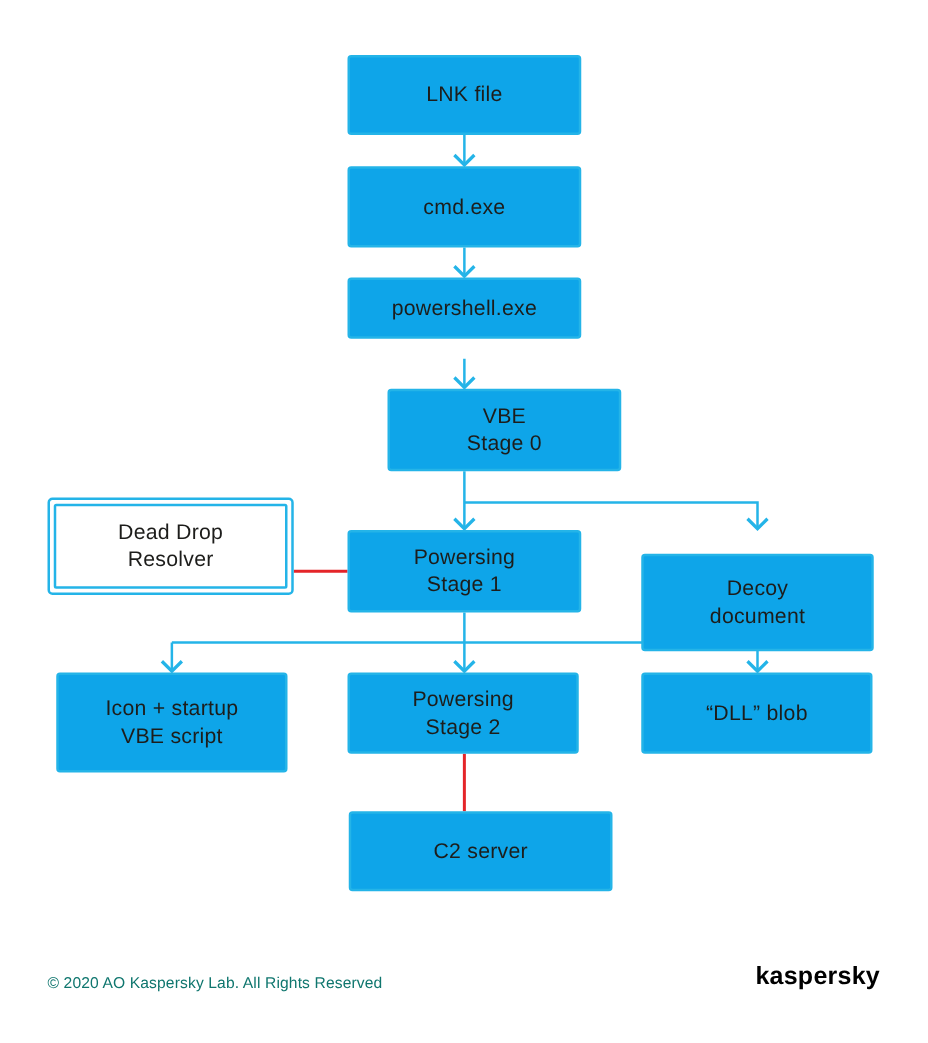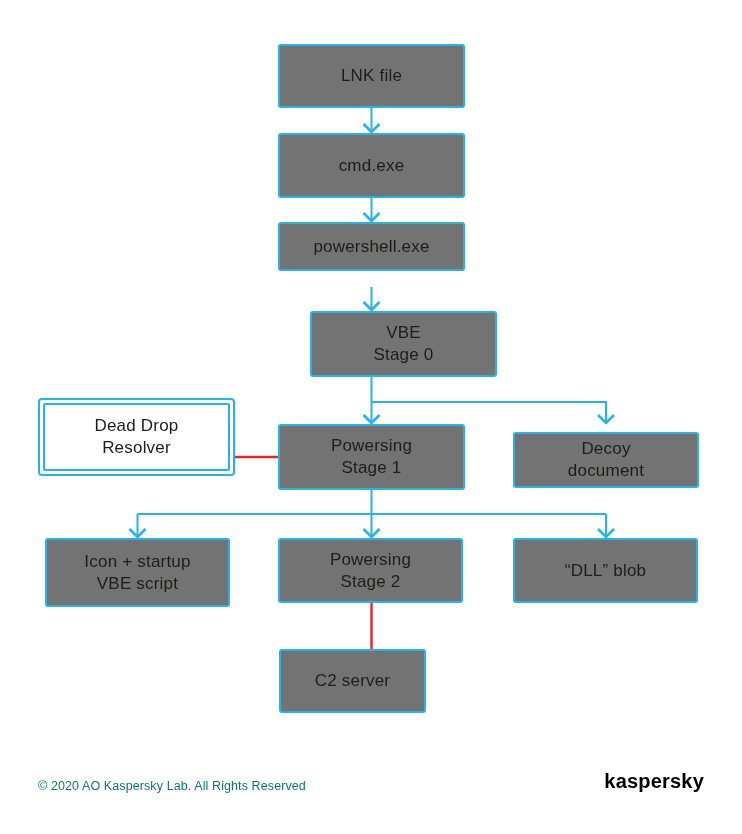--- a/index.html
+++ b/index.html
@@ -26,44 +26,44 @@
     width: 742px; height: 834px;
     pointer-events: none;
     z-index: 1;
   }
   .wires .c-line { stroke: var(--accent); stroke-width: 2; fill: none; }
   .wires .c-arrow { stroke: var(--accent); stroke-width: 2.6; fill: none; }
   .wires .r-line { stroke: var(--red); stroke-width: 2.4; fill: none; }
   .node {
     position: absolute;
     z-index: 2;
-    background: #737373;
+    background: #0ea5e9;
     border: 2px solid var(--accent);
     border-radius: 3px;
     display: flex;
     align-items: center;
     justify-content: center;
     text-align: center;
     font-size: 17px;
     line-height: 22px;
     letter-spacing: 0.2px;
     color: var(--text);
     white-space: pre-line;
   }
   
   .n-lnk        { left: 278px; top:  44px; width: 187px; height: 64px; }
   .n-cmd        { left: 278px; top: 133px; width: 187px; height: 65px; }
   .n-powershell { left: 278px; top: 222px; width: 187px; height: 49px; text-align: right; }
   .n-vbe        { left: 278px; top: 311px; width: 187px; height: 66px; margin-left: 32px; }
   .n-powersing1 { left: 278px; top: 424px; width: 187px; height: 66px; }
-  .n-decoy      { left: 513px; top: 432px; width: 186px; height: 56px; }
-  .n-icon       { left:  45px; top: 538px; width: 185px; height: 69px; }
+  .n-decoy      { left: 513px; top: 443px; width: 186px; height: 78px; }
+  .n-icon       { left:  45px; top: 538px; width: 185px; height: 80px; }
   .n-powersing2 { left: 278px; top: 538px; width: 185px; height: 65px; }
   .n-dll        { left: 513px; top: 538px; width: 185px; height: 65px; }
-  .n-c2         { left: 279px; top: 649px; width: 147px; height: 64px; }
+  .n-c2         { left: 279px; top: 649px; width: 211px; height: 64px; }
   
   .dead-outer {
     position: absolute;
     z-index: 2;
     left: 38px; top: 398px; width: 197px; height: 78px;
     border: 2px solid var(--accent);
     border-radius: 4px;
     background: #ffffff;
     padding: 3px;
   }

